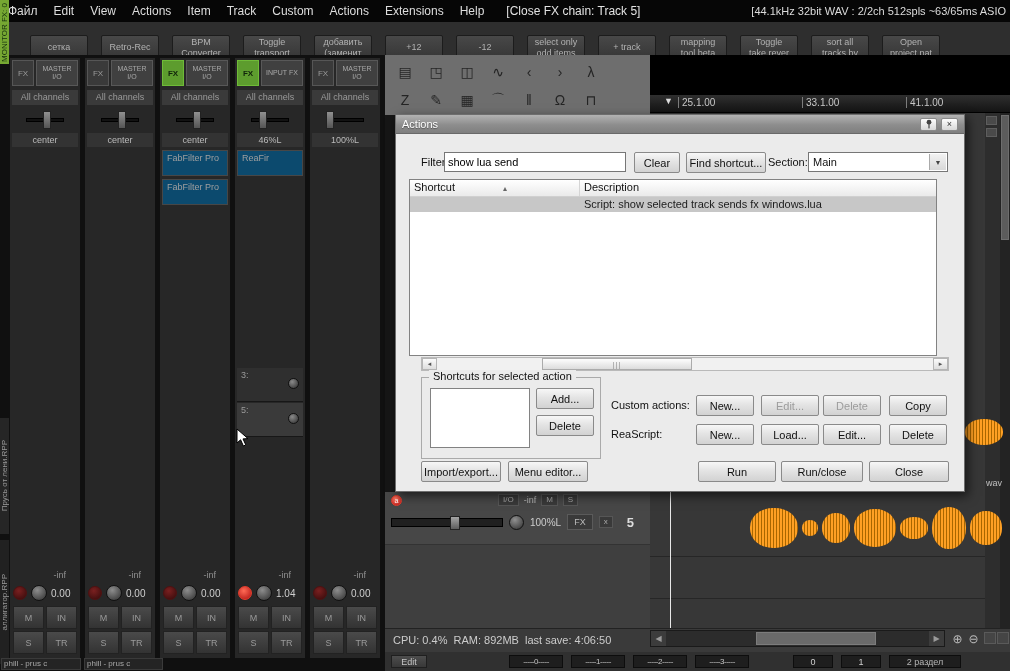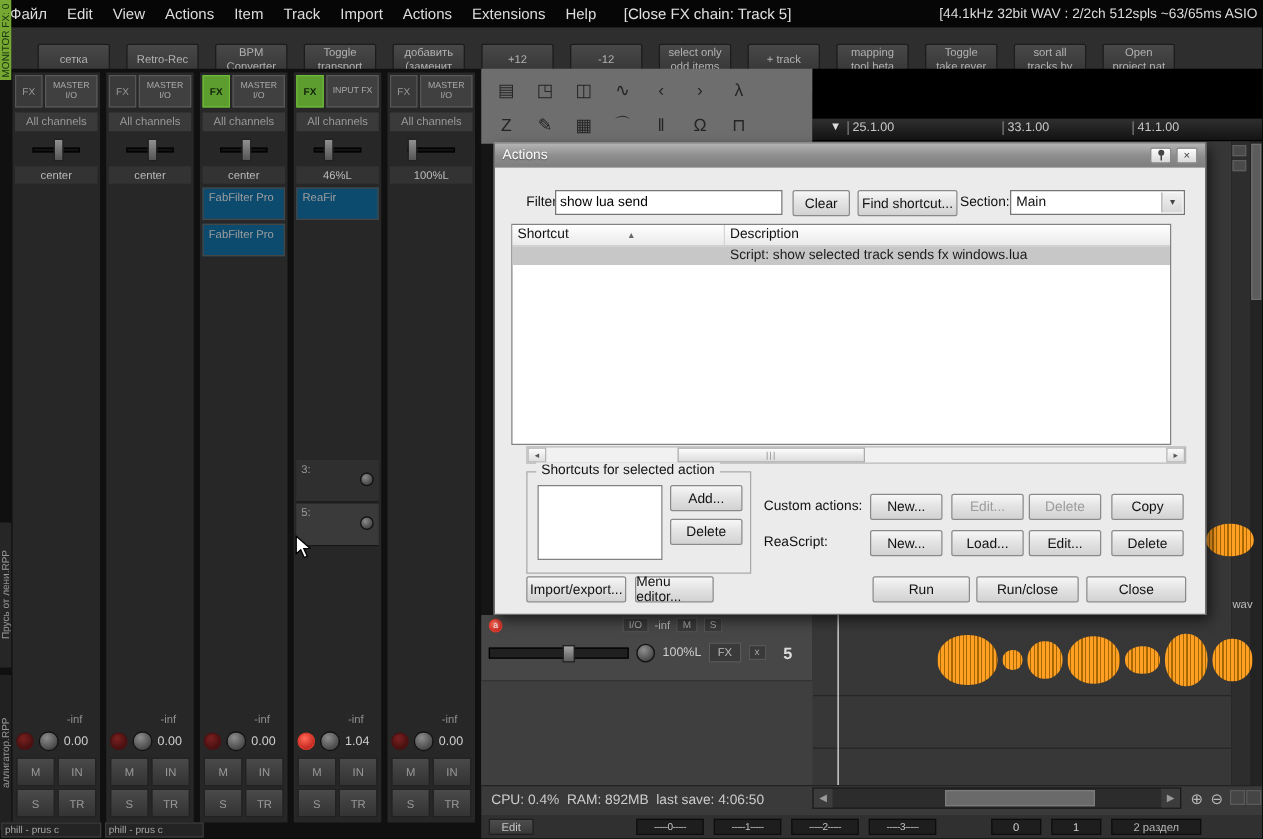--- a/index.html
+++ b/index.html
@@ -164,21 +164,21 @@
 
 <div id="screen">
 
   <div class="menubar">
     <span class="menu-item">Файл</span>
     <span class="menu-item">Edit</span>
     <span class="menu-item">View</span>
     <span class="menu-item">Actions</span>
     <span class="menu-item">Item</span>
     <span class="menu-item">Track</span>
-    <span class="menu-item">Import</span>
+    <span class="menu-item">Custom</span>
     <span class="menu-item">Actions</span>
     <span class="menu-item">Extensions</span>
     <span class="menu-item">Help</span>
     <span class="menu-context">[Close FX chain: Track 5]</span>
     <span class="menu-status">[44.1kHz 32bit WAV : 2/2ch 512spls ~63/65ms ASIO</span>
   </div>
 
   <div class="toolbar">
     <div class="tbtn">сетка</div>
     <div class="tbtn">Retro-Rec</div>
@@ -494,21 +494,21 @@
     <div class="btn disabled" style="left:427px; top:280px; width:58px">Delete</div>
     <div class="btn" style="left:493px; top:280px; width:58px">Copy</div>
 
     <span class="dlbl" style="left:215px; top:313px">ReaScript:</span>
     <div class="btn" style="left:300px; top:309px; width:58px">New...</div>
     <div class="btn" style="left:365px; top:309px; width:58px">Load...</div>
     <div class="btn" style="left:427px; top:309px; width:58px">Edit...</div>
     <div class="btn" style="left:493px; top:309px; width:58px">Delete</div>
 
     <div class="btn" style="left:25px; top:346px; width:80px">Import/export...</div>
-    <div class="btn" style="left:112px; top:346px; width:63px">Menu editor...</div>
+    <div class="btn" style="left:112px; top:346px; width:80px">Menu editor...</div>
     <div class="btn" style="left:302px; top:346px; width:78px">Run</div>
     <div class="btn" style="left:385px; top:346px; width:82px">Run/close</div>
     <div class="btn" style="left:473px; top:346px; width:80px">Close</div>
   </div>
 
   <div class="statusbar"><span>CPU: 0.4%  RAM: 892MB  last save: 4:06:50</span></div>
   <div class="hscroll">
     <div class="hs-arrow" style="left:0">
         <span>◀</span>
       </div>

